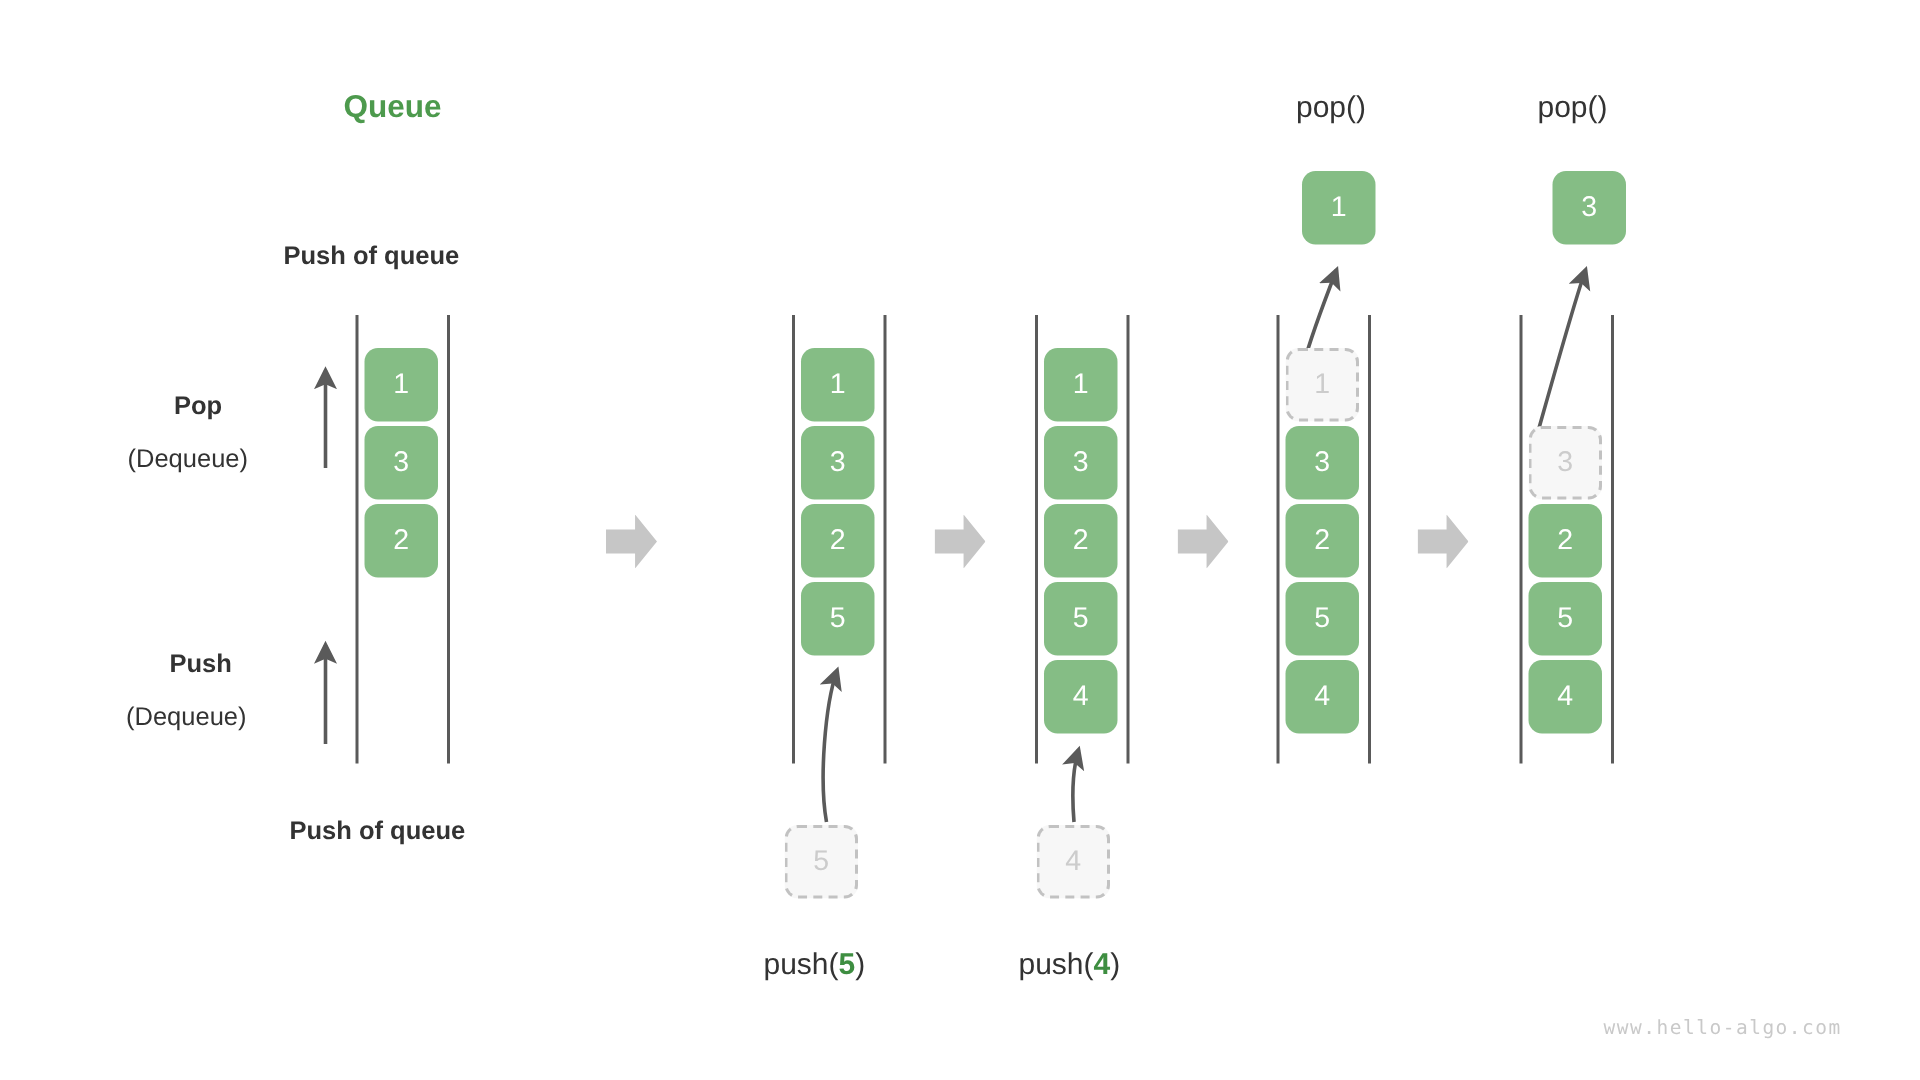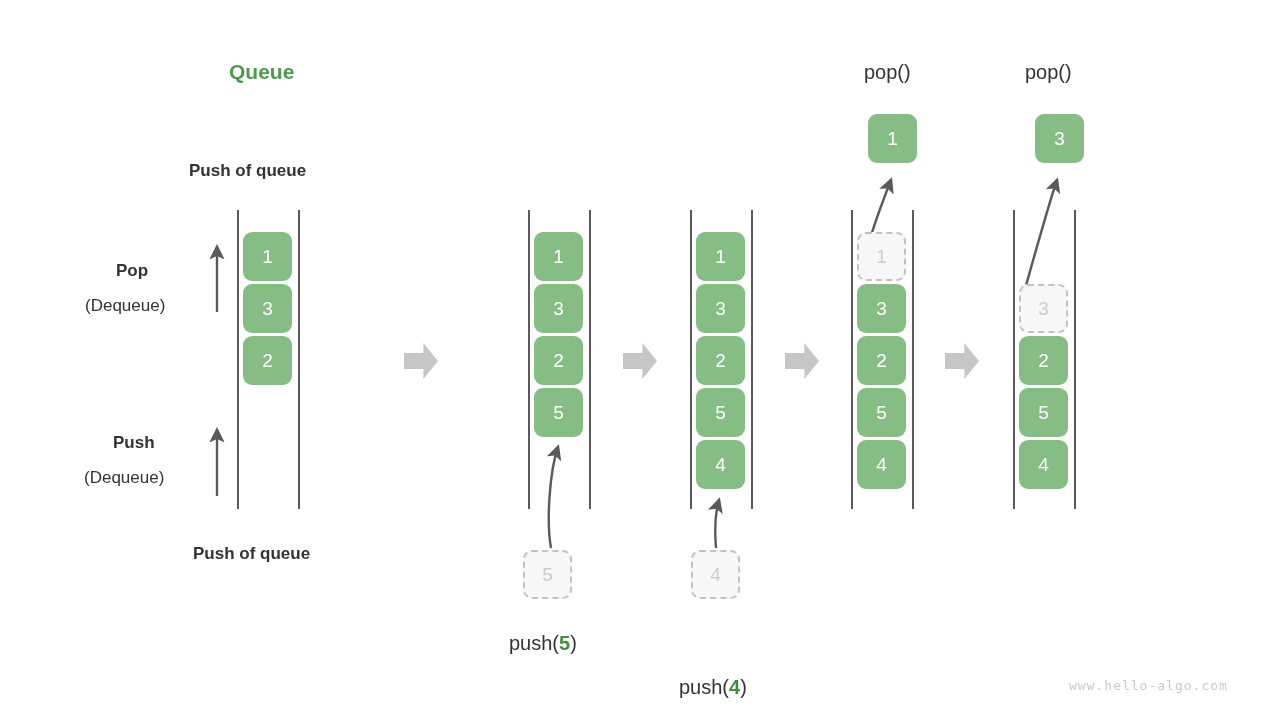--- a/index.html
+++ b/index.html
@@ -162,21 +162,21 @@
   <div>
     <div class="rail" style="left:690px;top:210px;height:299px;"></div>
     <div class="rail" style="left:751px;top:210px;height:299px;"></div>
     <div class="cell" style="left:696px;top:232px;">1</div>
     <div class="cell" style="left:696px;top:284px;">3</div>
     <div class="cell" style="left:696px;top:336px;">2</div>
     <div class="cell" style="left:696px;top:388px;">5</div>
     <div class="cell" style="left:696px;top:440px;">4</div>
     <div class="cell ghost" style="left:691px;top:550px;">4</div>
   </div>
-  <div class="mono" style="left:679px;top:632px;margin-top:44px;"><span>push(</span><span class="num">4</span><span>)</span></div>
+  <div class="mono" style="left:679px;top:632px;"><span>push(</span><span class="num">4</span><span>)</span></div>
 
   <div class="block-arrow" style="left:785px;top:343px;"></div>
 
   <div>
     <div class="mono" style="left:864px;top:61px;">pop()</div>
     <div class="cell" style="left:868px;top:114px;">1</div>
     <div class="rail" style="left:851px;top:210px;height:299px;"></div>
     <div class="rail" style="left:912px;top:210px;height:299px;"></div>
     <div class="cell ghost" style="left:857px;top:232px;">1</div>
     <div class="cell" style="left:857px;top:284px;">3</div>

